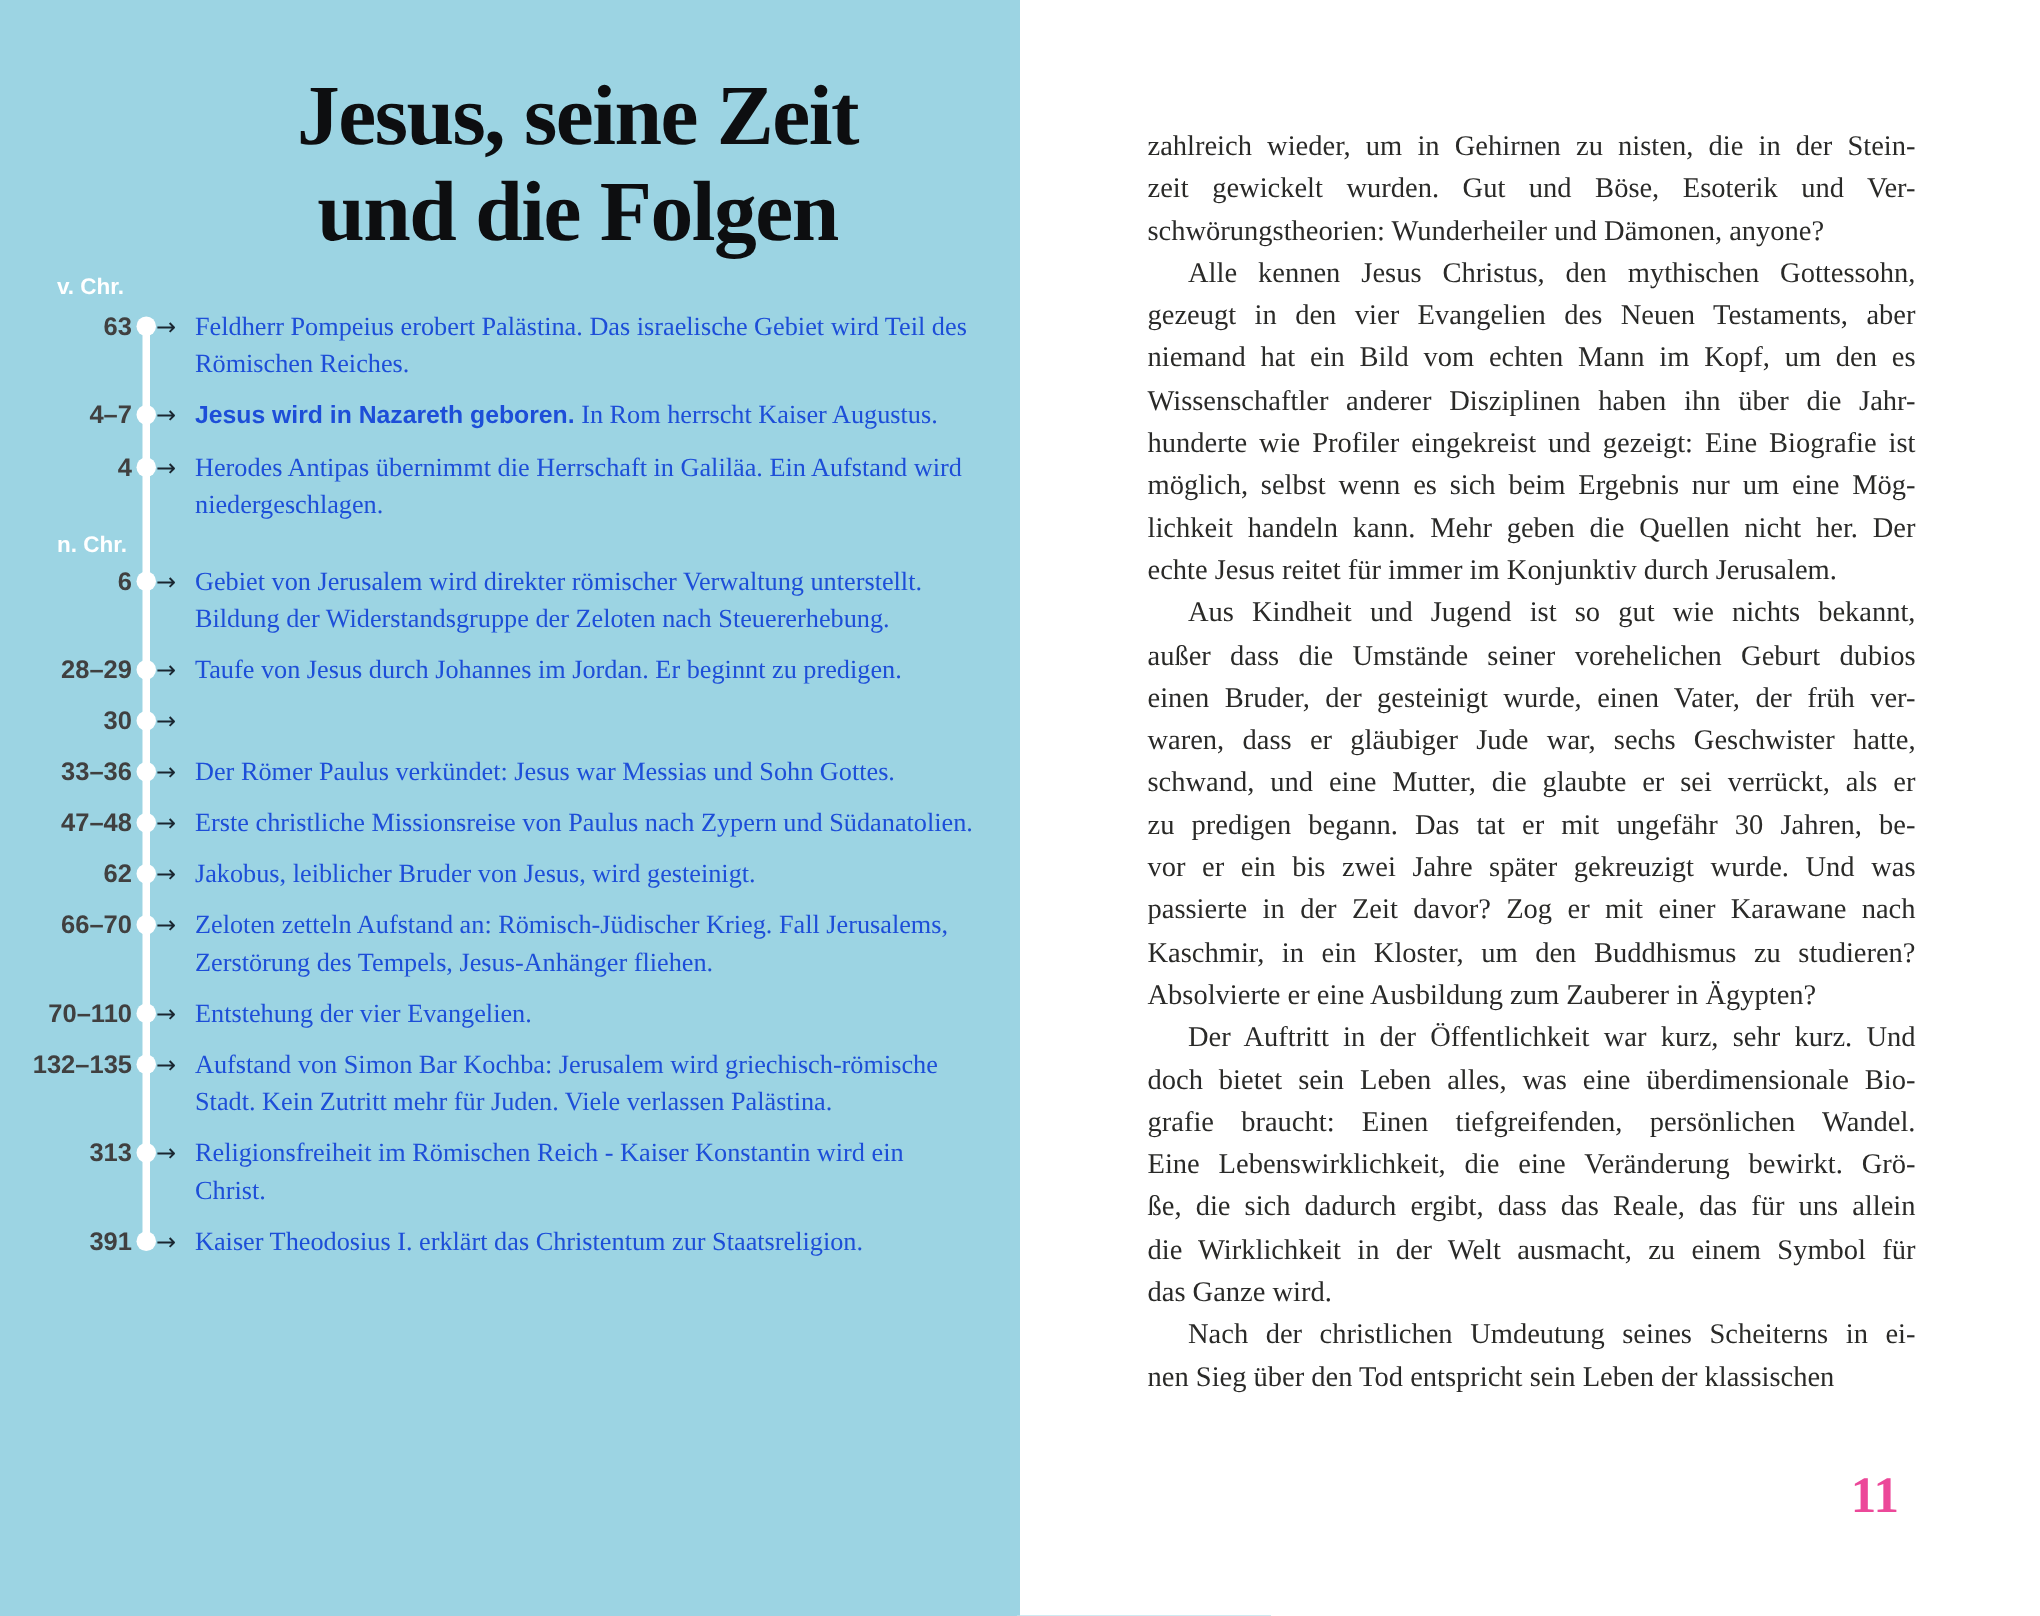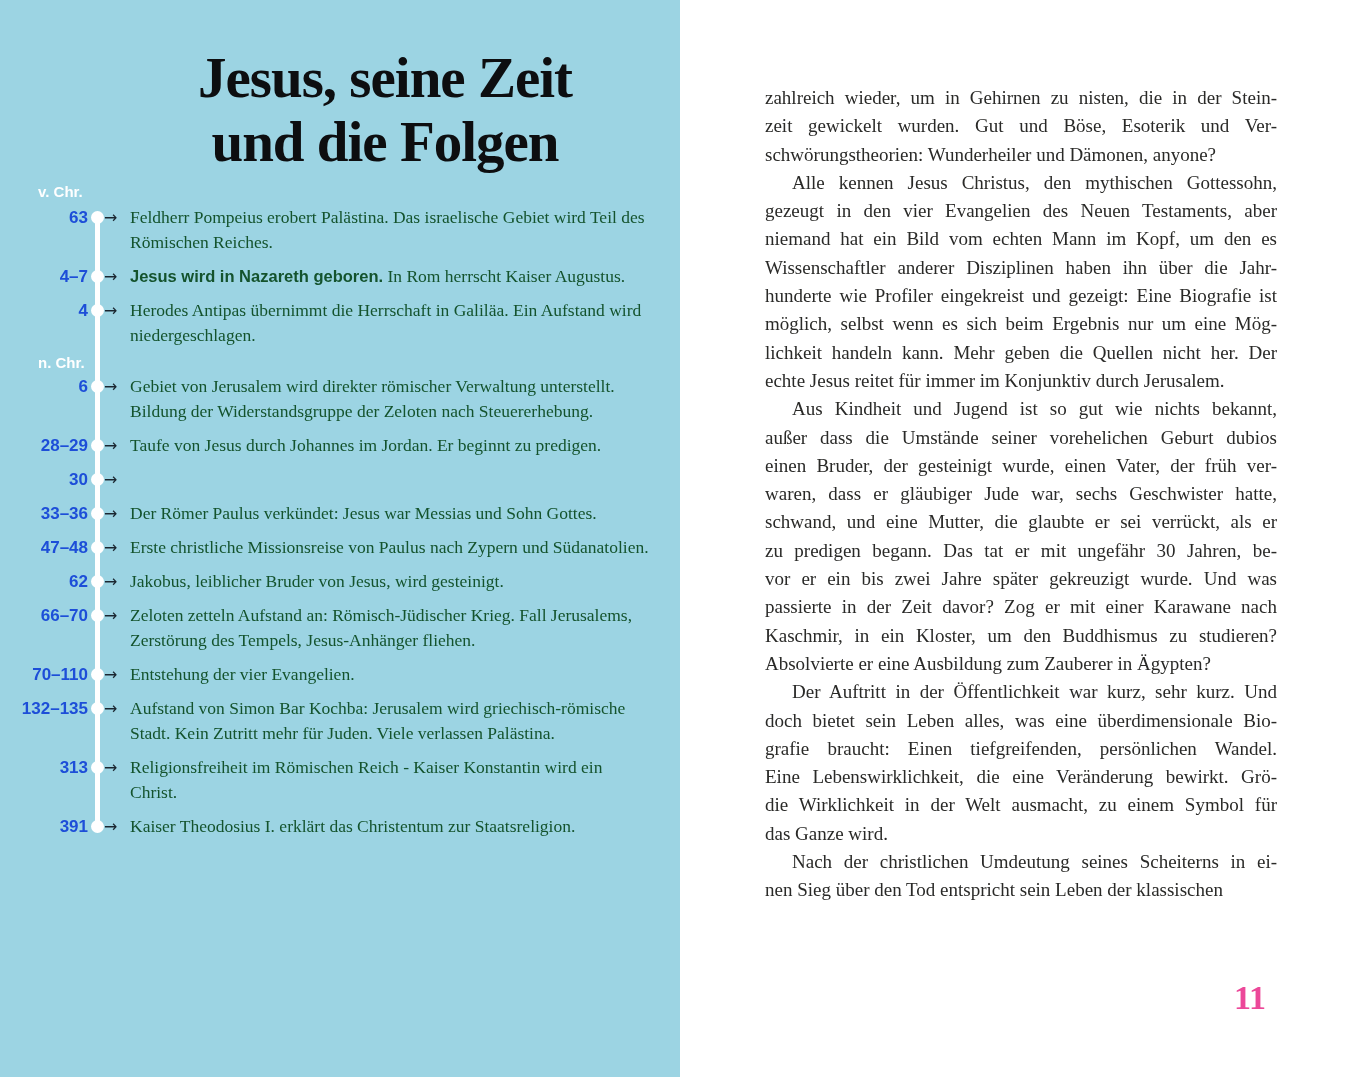--- a/index.html
+++ b/index.html
@@ -35,28 +35,28 @@
     margin:0 28px 9px 0;position:relative;
   }
   .entry:last-child{margin-bottom:0;}
   .entry::before{
     content:"";position:absolute;left:91px;top:6px;width:13px;height:13px;
     border-radius:50%;background:#ffffff;z-index:1;
   }
   .entry .edate{
     font-family:"Liberation Sans",sans-serif;font-weight:700;
     font-size:17px;line-height:25px;text-align:right;padding-right:4px;
-    color:#1d4ed8;position:relative;z-index:2;
+    color:#404040;position:relative;z-index:2;
   }
   .entry .earrow{
     font-family:"DejaVu Sans",sans-serif;font-size:16px;line-height:25px;
     padding-left:12px;color:#1a2630;position:relative;z-index:2;
   }
   .entry .etext{
-    font-size:17.5px;line-height:25px;color:#14532d;
+    font-size:17.5px;line-height:25px;color:#1d4ed8;
   }
   .entry .etext b{
     font-family:"Liberation Sans",sans-serif;font-weight:700;font-size:16.5px;
   }
 
   
   .page-right{width:680px;height:946px;background:#ffffff;position:relative;}
   .textblock{
     position:absolute;left:85px;top:84px;width:512px;
     font-size:19px;line-height:28.3px;color:#2a2a28;
@@ -185,20 +185,21 @@
           <div class="pline">vor er ein bis zwei Jahre später gekreuzigt wurde. Und was</div>
           <div class="pline">passierte in der Zeit davor? Zog er mit einer Karawane nach</div>
           <div class="pline">Kaschmir, in ein Kloster, um den Buddhismus zu studieren?</div>
           <div class="pline last">Absolvierte er eine Ausbildung zum Zauberer in Ägypten?</div>
         </div>
         <div>
           <div class="pline indent">Der Auftritt in der Öffentlichkeit war kurz, sehr kurz. Und</div>
           <div class="pline">doch bietet sein Leben alles, was eine überdimensionale Bio-</div>
           <div class="pline">grafie braucht: Einen tiefgreifenden, persönlichen Wandel.</div>
           <div class="pline">Eine Lebenswirklichkeit, die eine Veränderung bewirkt. Grö-</div>
+          <div class="pline">ße, die sich dadurch ergibt, dass das Reale, das für uns allein</div>
           <div class="pline">die Wirklichkeit in der Welt ausmacht, zu einem Symbol für</div>
           <div class="pline last">das Ganze wird.</div>
         </div>
         <div>
           <div class="pline indent">Nach der christlichen Umdeutung seines Scheiterns in ei-</div>
           <div class="pline last">nen Sieg über den Tod entspricht sein Leben der klassischen</div>
         </div>
       </div>
     <div class="pagenum">11</div>
   </div>

